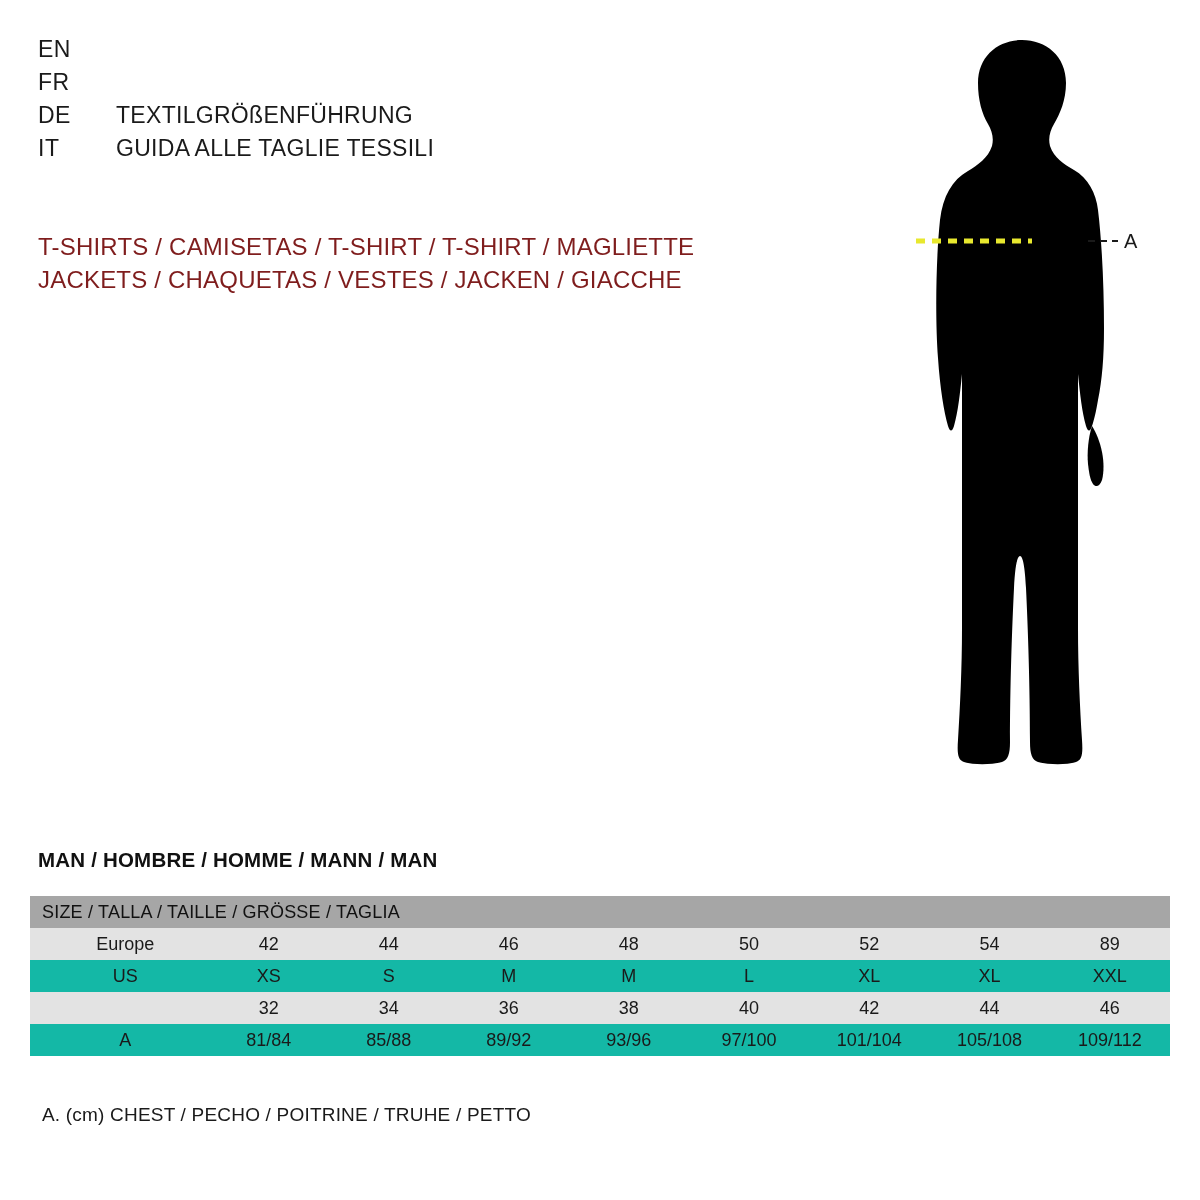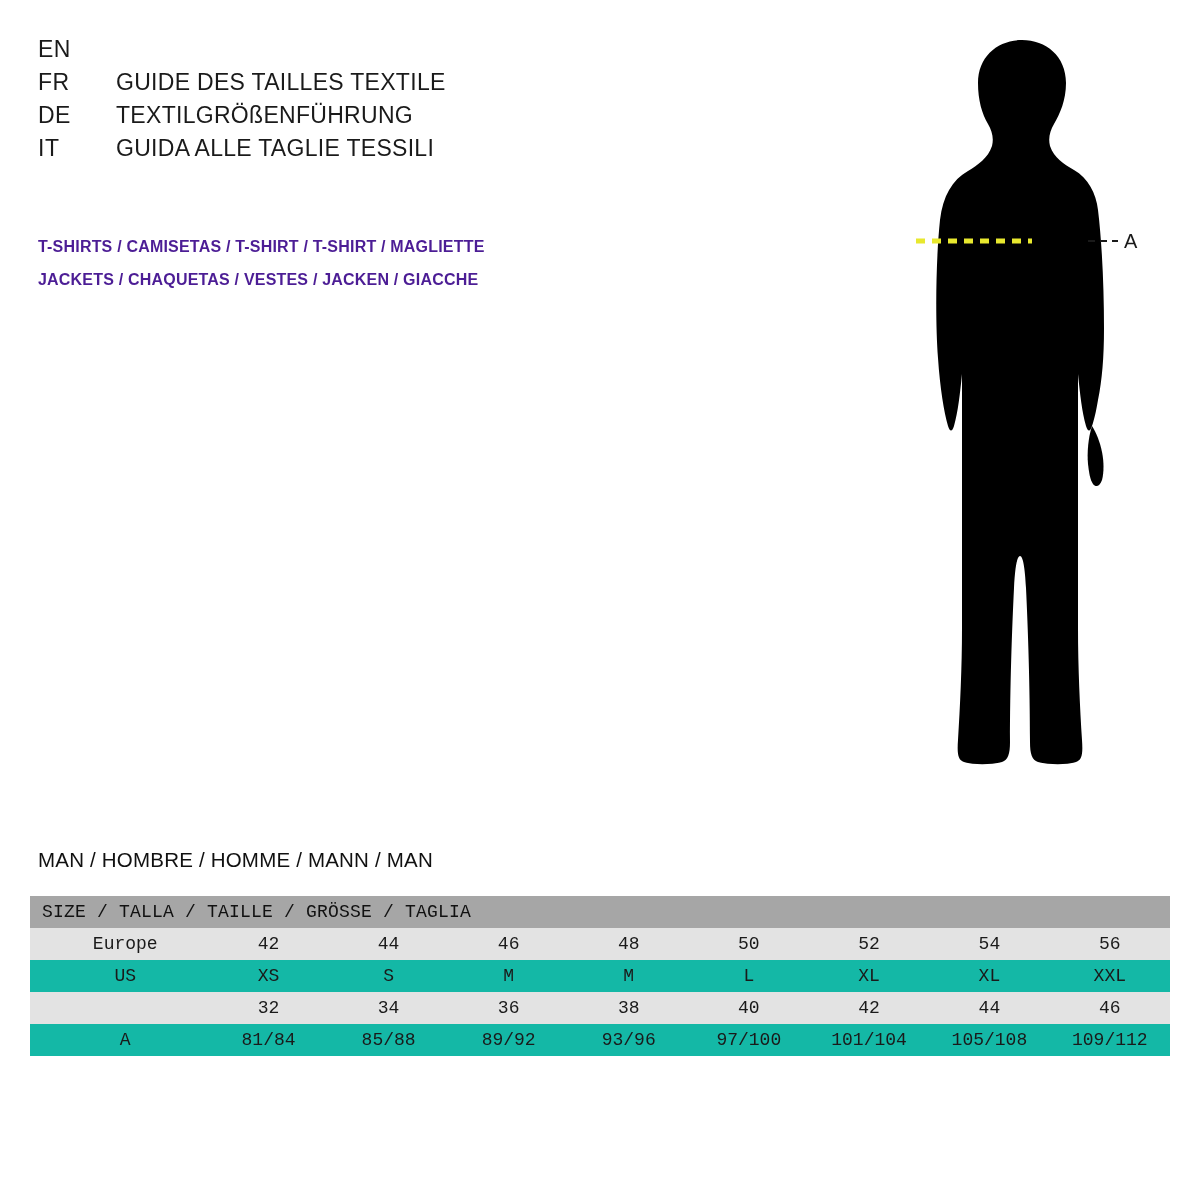--- a/index.html
+++ b/index.html
@@ -47,26 +47,26 @@
     color: #1a1a1a;
     white-space: nowrap;
   }
 
   .cat-block {
     position: absolute;
     left: 38px;
     top: 222px;
   }
   .cat-line {
-    font-size: 16px;
-    font-weight: bold;
+    font-size: 24px;
+    font-weight: normal;
     letter-spacing: 0.2px;
     line-height: 33px;
     white-space: nowrap;
-    color: #4c1d95;
+    color: #7f1d1d;
   }
 
   
   .figure-wrap {
     position: absolute;
     left: 830px;
     top: 20px;
     width: 340px;
     height: 780px;
   }
@@ -87,38 +87,37 @@
     height: 2px;
     background: repeating-linear-gradient(to right, #1a1a1a 0 7px, transparent 7px 12px);
   }
 
   
   .section-title {
     position: absolute;
     left: 38px;
     top: 840px;
     font-size: 20.5px;
-    font-weight: normal;
+    font-weight: bold;
     letter-spacing: 0.2px;
     color: #111;
   }
 
   table.size-table {
     position: absolute;
     left: 30px;
     top: 888px;
     width: 1140px;
     border-collapse: collapse;
     font-size: 18px;
   }
   table.size-table td {
     padding: 0;
     height: 32px;
     vertical-align: middle;
-    font-family: Liberation Mono, monospace;
   }
   .row-head td {
     background: #a6a6a6;
     color: #111;
     font-size: 18px;
     height: 30px;
   }
   .row-shade td { background: #e3e3e3; }
   .row-plain td { background: #14b8a6; }
 
@@ -150,21 +149,20 @@
 <body>
 
 <div class="page">
 
   <div class="lang-block">
     <div class="lang-row">
       <div class="lang-code">EN</div>
     </div>
     <div class="lang-row">
       <div class="lang-code">FR</div>
-      <div class="lang-text">GUIDE DES TAILLES TEXTILE</div>
     </div>
     <div class="lang-row">
       <div class="lang-code">DE</div>
       <div class="lang-text">TEXTILGRÖßENFÜHRUNG</div>
     </div>
     <div class="lang-row">
       <div class="lang-code">IT</div>
       <div class="lang-text">GUIDA ALLE TAGLIE TESSILI</div>
     </div>
   </div>
@@ -237,21 +235,21 @@
       </tr>
       <tr class="row-shade">
         <td class="c-label">Europe</td>
         <td class="c-val">42</td>
         <td class="c-val">44</td>
         <td class="c-val">46</td>
         <td class="c-val">48</td>
         <td class="c-val">50</td>
         <td class="c-val">52</td>
         <td class="c-val">54</td>
-        <td class="c-val">56</td>
+        <td class="c-val">89</td>
       </tr>
       <tr class="row-plain">
         <td class="c-label">US</td>
         <td class="c-val">XS</td>
         <td class="c-val">S</td>
         <td class="c-val">M</td>
         <td class="c-val">M</td>
         <td class="c-val">L</td>
         <td class="c-val">XL</td>
         <td class="c-val">XL</td>
@@ -275,14 +273,15 @@
         <td class="c-val">89/92</td>
         <td class="c-val">93/96</td>
         <td class="c-val">97/100</td>
         <td class="c-val">101/104</td>
         <td class="c-val">105/108</td>
         <td class="c-val">109/112</td>
       </tr>
     </tbody>
   </table>
 
+  <div class="footnote">A. (cm) CHEST / PECHO / POITRINE / TRUHE / PETTO</div>
 
 </div>
 
 </body></html>

